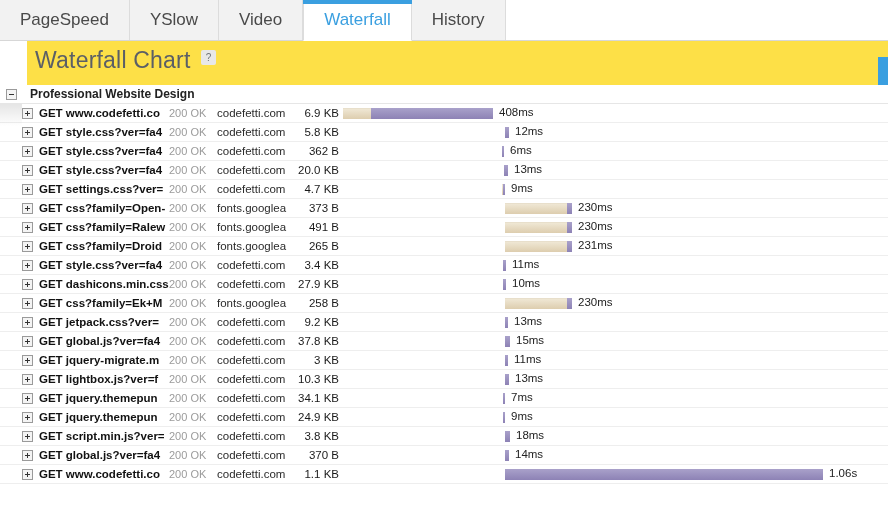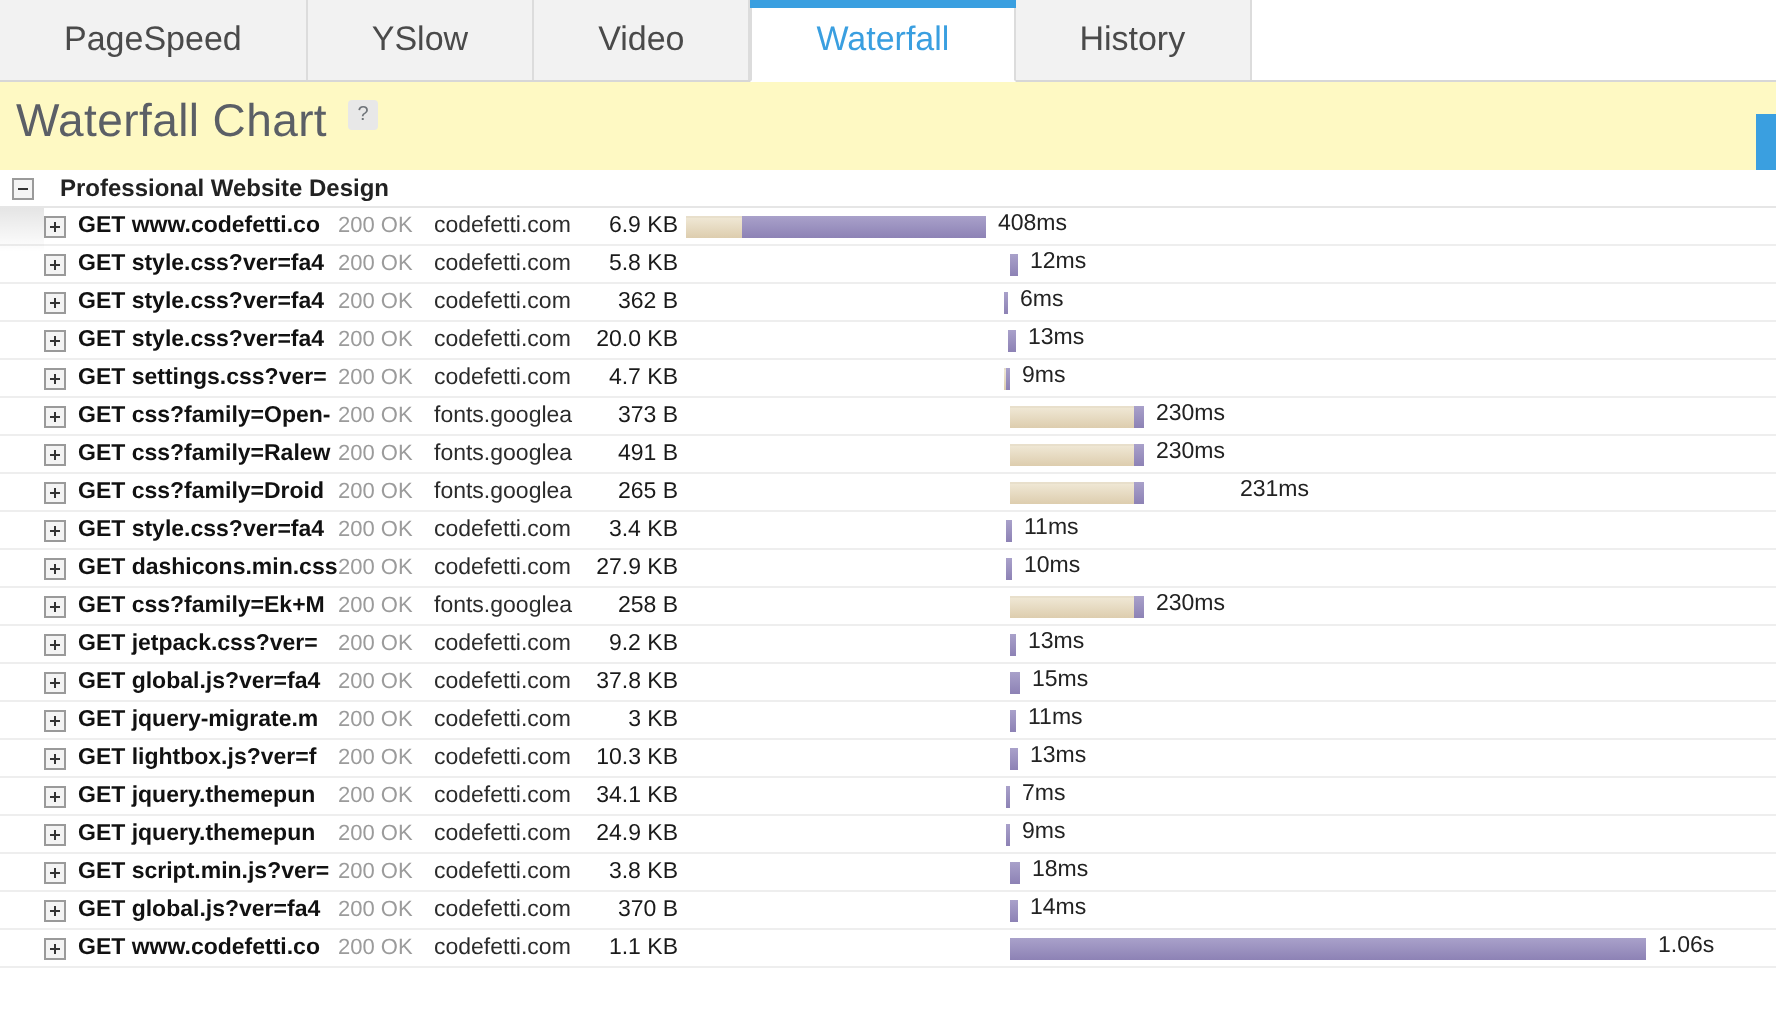--- a/index.html
+++ b/index.html
@@ -19,21 +19,21 @@
     border-bottom: 1px solid #d7d7d7;
     display: flex;
     align-items: stretch;
   }
   #tabbar .tabs { display: flex; align-items: stretch; }
   .tab {
     position: relative;
     display: flex;
     align-items: center;
     justify-content: center;
-    padding: 0 32px;
+    padding: 0 20px;
     font-size: 17px;
     color: #4a4a4a;
     background: #f2f2f2;
     border-right: 1px solid #dcdcdc;
     cursor: pointer;
     white-space: nowrap;
   }
   .tab.first { border-left: none; }
   .tab.active {
     background: #ffffff;
@@ -50,21 +50,22 @@
     height: 4px;
     background: #3a9fe0;
   }
   #tabbar .tabfill { flex: 1; background: #ffffff; }
 
   
   #titlerow {
     position: relative;
     height: 44px;
     padding: 6px 0 0 8px;
-    background: #fef9c3;
+    background: #fde047;
+    margin-left: 27px;
   }
   #chart-title {
     display: inline-block;
     font-size: 23px;
     color: #5b5f66;
     font-weight: 400;
     vertical-align: middle;
     letter-spacing: 0.2px;
   }
   #help-badge {
@@ -365,21 +366,21 @@
         <span class="toggle plus"></span>
         <span class="c-url">GET css?family=Droid</span>
         <span class="c-status">200 OK</span>
         <span class="c-domain">fonts.googlea</span>
         <span class="c-size">265 B</span>
         <span class="c-wf">
           <span class="bar-wrap" style="left: 164px;">
             <span class="seg-connect" style="width: 62px;"></span>
             <span class="seg-download" style="width: 5px;"></span>
           </span>
-          <span class="bar-label" style="left: 237px; margin-left: 42px;">231ms</span>
+          <span class="bar-label" style="left: 237px;">231ms</span>
         </span>
       </div>
       <div class="row">
         <span class="toggle plus"></span>
         <span class="c-url">GET style.css?ver=fa4</span>
         <span class="c-status">200 OK</span>
         <span class="c-domain">codefetti.com</span>
         <span class="c-size">3.4 KB</span>
         <span class="c-wf">
           <span class="bar-wrap" style="left: 162px;">

